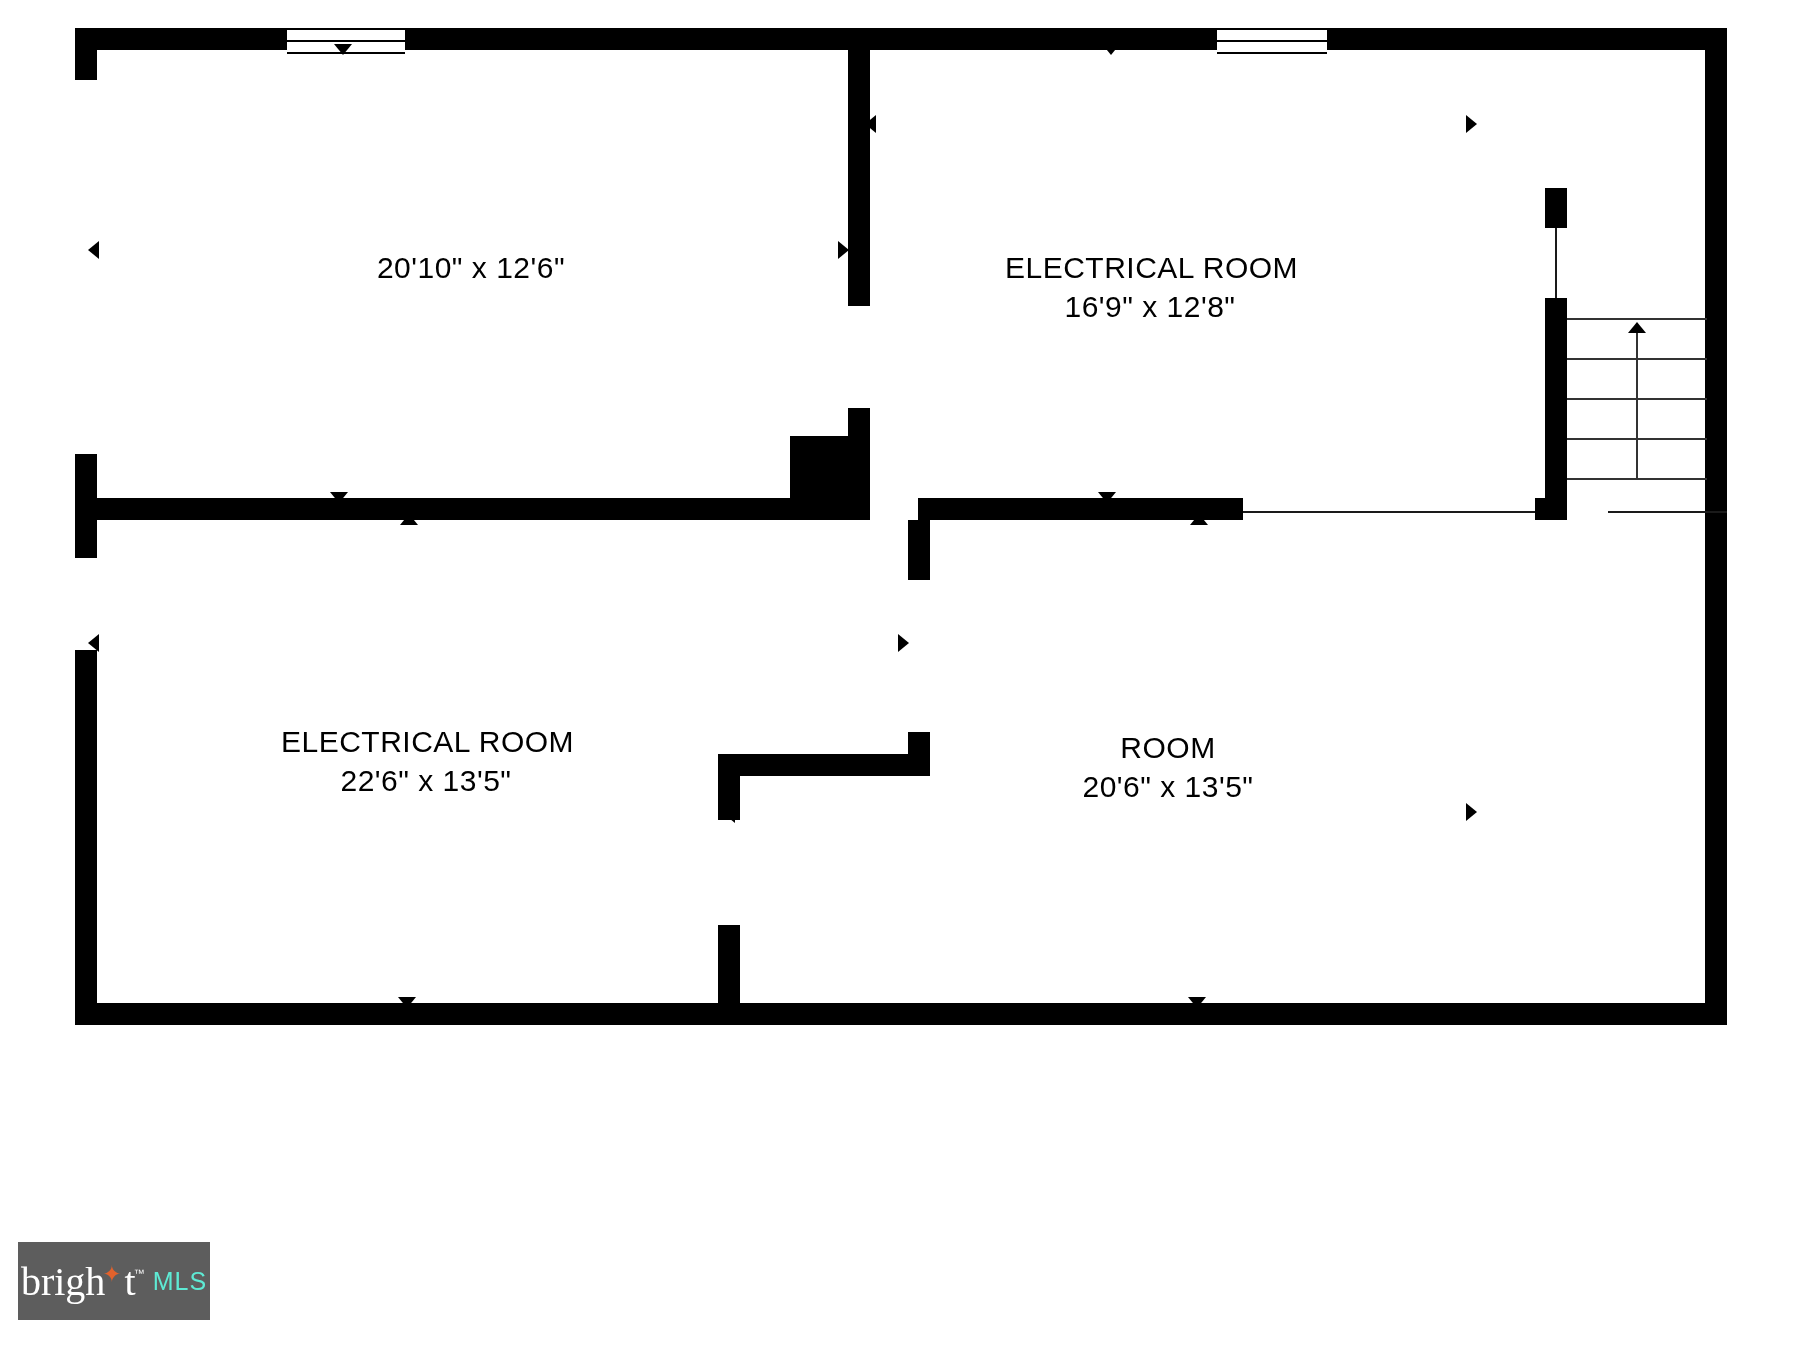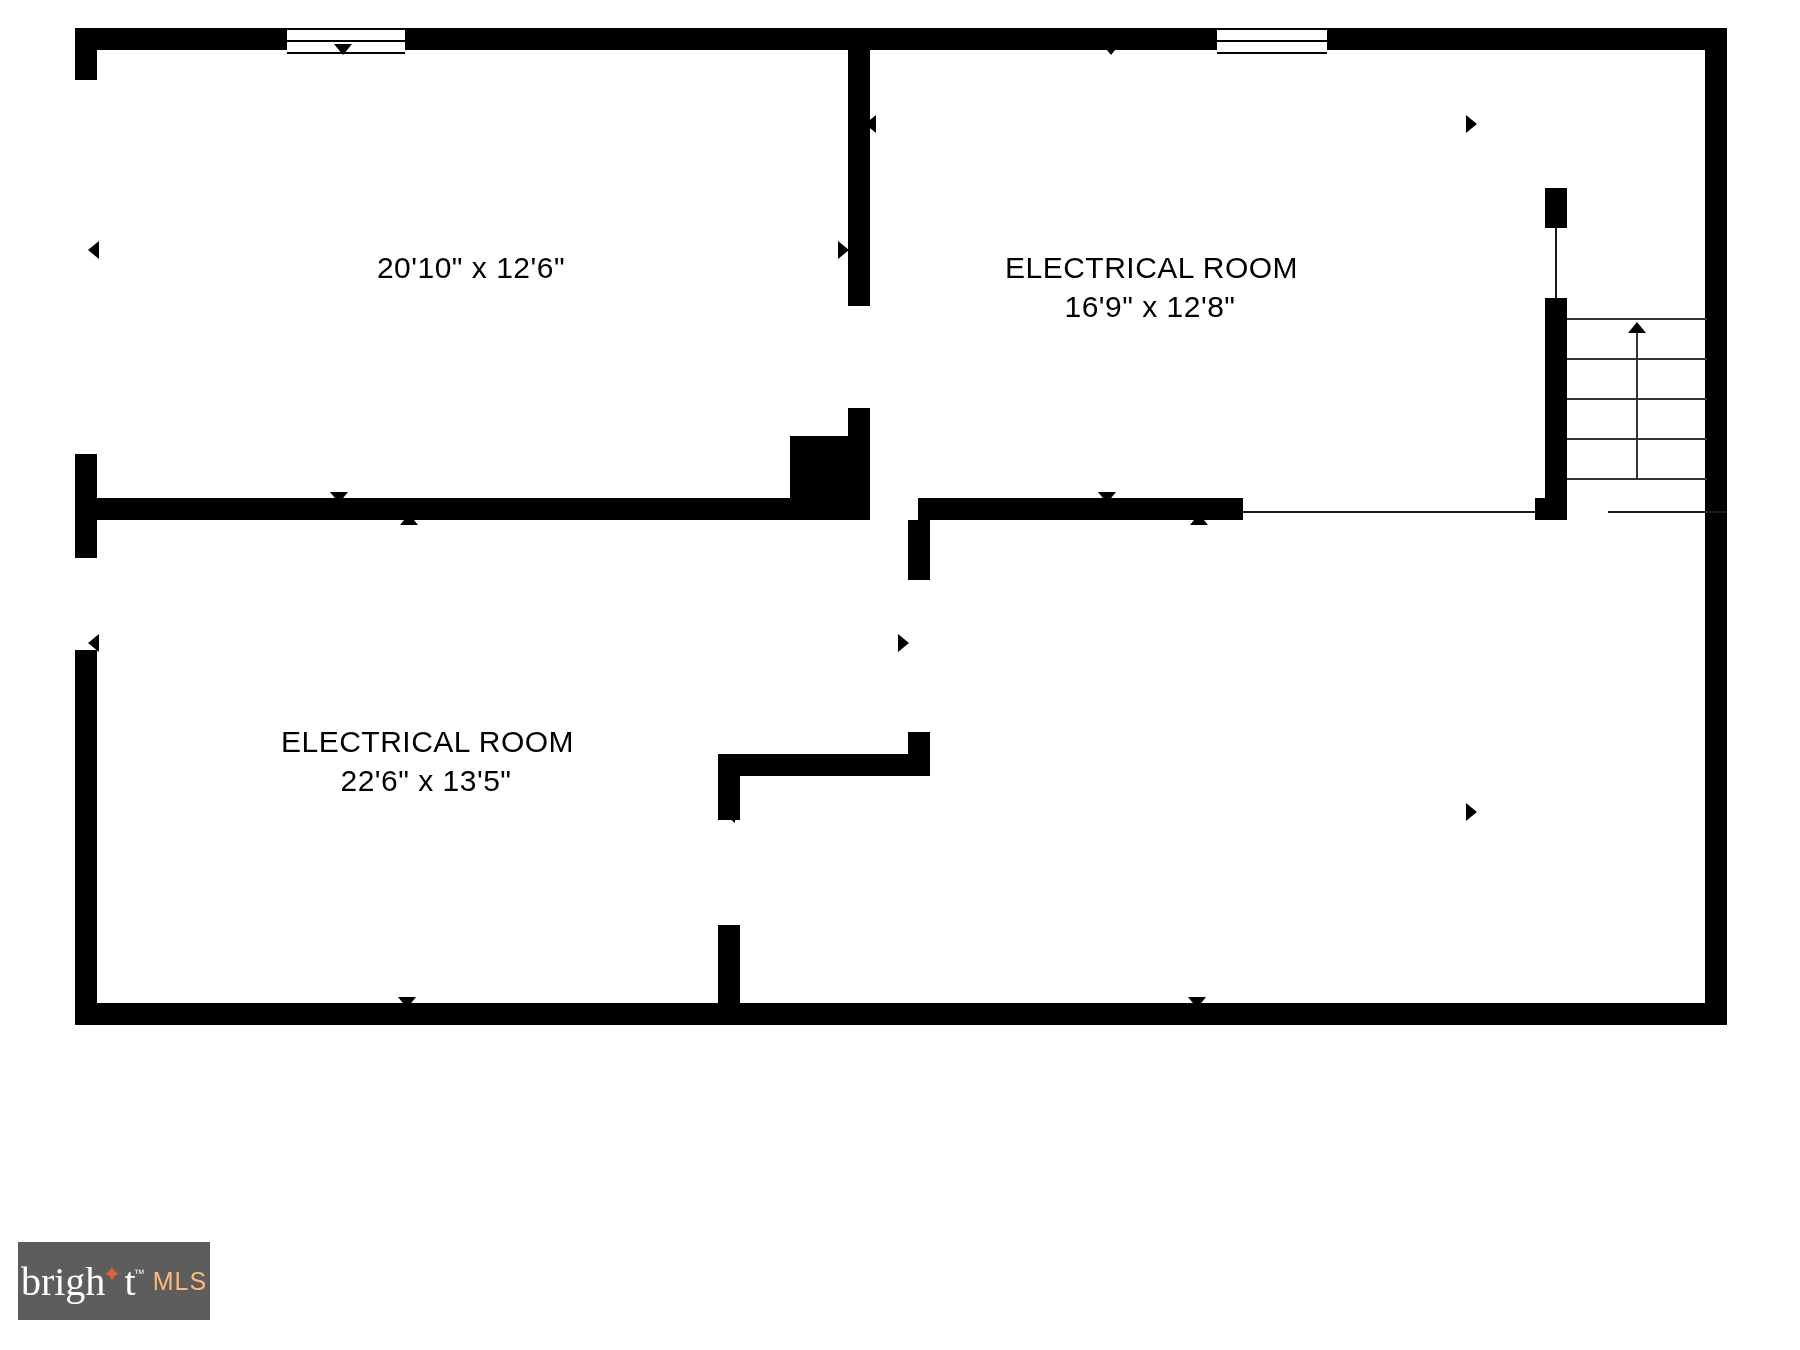--- a/index.html
+++ b/index.html
@@ -33,21 +33,21 @@
   #stairs .tread{position:absolute;left:0;right:0;height:2px;background:#333;}
   #stairs .riserline{position:absolute;top:0;bottom:0;width:2px;background:#333;}
 
   
   #footer{position:absolute;left:0;top:1180px;width:1792px;height:170px;background:#ffffff;}
   #logo{position:absolute;left:18px;top:62px;width:192px;height:78px;background:#5d5d5d;
         display:flex;align-items:center;justify-content:center;}
   #logo .lg{font-family:"Liberation Serif",serif;font-size:40px;color:#ffffff;letter-spacing:0px;position:relative;}
   #logo .lg .star{color:#e2622c;font-size:23px;position:relative;top:-13px;left:-3px;}
   #logo .lg .tm{font-size:11px;position:relative;top:-18px;left:-2px;font-family:"Liberation Sans",sans-serif;}
-  #logo .mls{font-family:"Liberation Sans",sans-serif;font-size:25px;color:#fdba74;letter-spacing:1px;margin-left:6px;}
+  #logo .mls{font-family:"Liberation Sans",sans-serif;font-size:25px;color:#5eead4;letter-spacing:1px;margin-left:6px;}
 </style>
 </head>
 <body>
 
 <div id="plan">
 
   <div class="wall" style="left:75px;top:28px;width:212px;height:22px;"></div>
 
   <div class="win-h" style="left:287px;top:28px;width:118px;height:22px;"></div>
   <div class="wall" style="left:405px;top:28px;width:812px;height:22px;"></div>
@@ -127,20 +127,24 @@
   <div class="room-label" style="left:1005px;top:248px;width:290px;">
     <span class="nm">ELECTRICAL ROOM</span>
     <span class="dim">16'9" x 12'8"</span>
   </div>
 
   <div class="room-label" style="left:281px;top:722px;width:290px;">
     <span class="nm">ELECTRICAL ROOM</span>
     <span class="dim">22'6" x 13'5"</span>
   </div>
 
+  <div class="room-label" style="left:1023px;top:728px;width:290px;">
+    <span class="nm">ROOM</span>
+    <span class="dim">20'6" x 13'5"</span>
+  </div>
 
 </div>
 
 <div id="footer">
   <div id="logo">
     <span class="lg"><span>brigh</span><span class="star">✦</span><span>t</span><span class="tm">™</span></span>
     <span class="mls">MLS</span>
   </div>
 
 </div>

